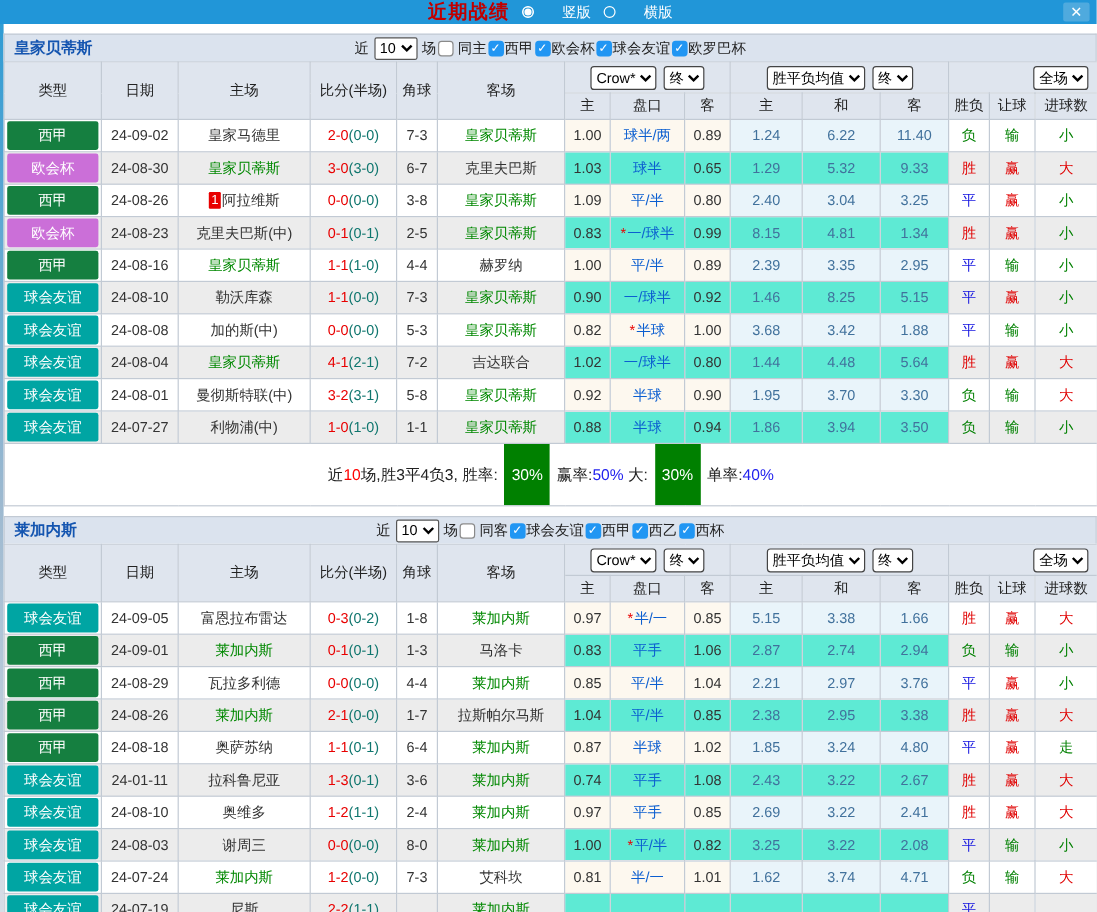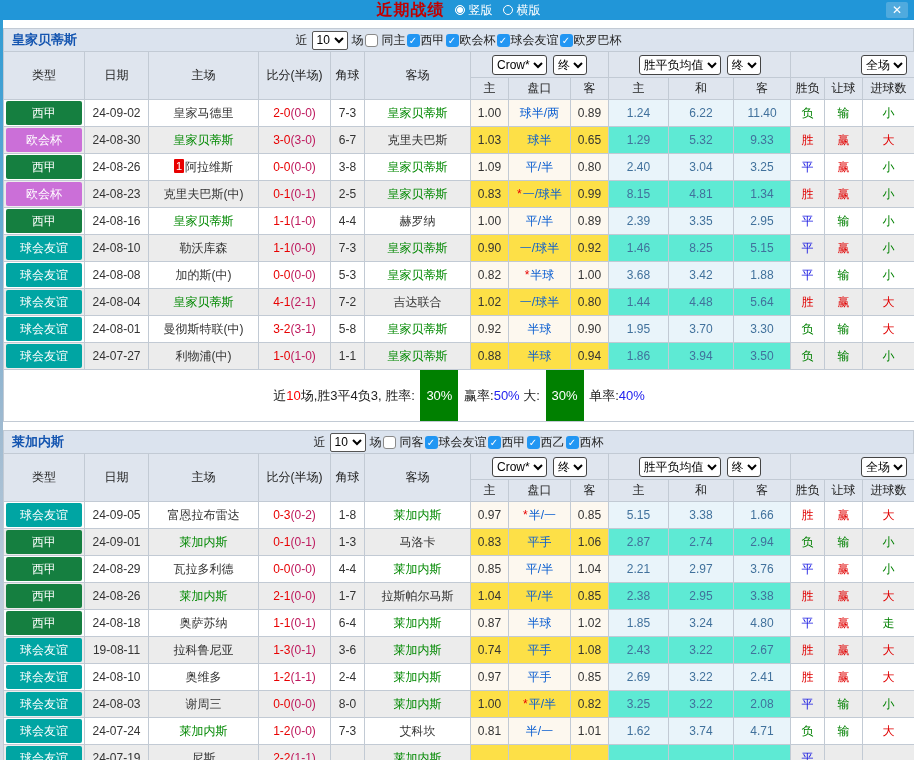--- a/index.html
+++ b/index.html
@@ -6,21 +6,21 @@
   body{width:914px;height:760px;overflow:hidden;background:#fff;
        font-family:"Liberation Sans","DejaVu Sans",sans-serif;position:relative;}
   .left-strip{position:absolute;left:0;top:0;width:3px;height:760px;
 
        background:linear-gradient(#2a9ad4,#9db9d0 55%,#d7dde6);z-index:0;}
   .app{position:relative;margin-left:3px;width:911px;}
 
   
   .titlebar{height:20px;background:#2196d8;display:flex;align-items:center;justify-content:center;position:relative;margin-left:-3px;padding-left:3px;}
   .titlebar .title{color:#c00000;font-weight:bold;font-size:16px;letter-spacing:1px;}
-  .radio-group{display:flex;align-items:center;color:#fff;font-size:12px;margin-left:2px;}
+  .radio-group{display:flex;align-items:center;color:#fff;font-size:12px;margin-left:2px;gap:20px;}
   .rdot{display:inline-block;width:10px;height:10px;border:1px solid #fff;border-radius:50%;margin:0 4px 0 8px;box-sizing:border-box;}
   .rdot.checked{background:#fff;box-shadow:inset 0 0 0 1px #2196d8;}
   .close-btn{position:absolute;right:6px;top:2px;width:22px;height:16px;background:#4faade;color:#fff;
        font-size:12px;font-weight:bold;text-align:center;line-height:16px;border-radius:2px;cursor:pointer;}
 
   
   .section{margin-top:8px;}
   .teambar{height:22px;background:#dbe3ee;border:1px solid #c2cad4;border-bottom:none;position:relative;
        display:flex;align-items:center;}
   .teambar .team{color:#1455b0;font-weight:bold;font-size:13px;margin-left:8px;}
@@ -35,27 +35,27 @@
   
   table{border-collapse:collapse;table-layout:fixed;width:911px;font-size:12px;}
   th,td{border:1px solid #c2cad4;text-align:center;padding:0;overflow:hidden;white-space:nowrap;}
   thead th{background:#dfe5ee;font-weight:normal;color:#222;}
   thead tr.rowA th{height:25px;}
   thead tr.rowB th{height:21px;}
   thead select{font-size:12px;height:20px;border:1px solid #444;background:#fff;border-radius:3px;margin:0 3px;}
   tbody td{height:26px;color:#333;}
   tbody tr.alt td{background:#ececec;}
   tbody td.cream{background:#fdf8ef;}
-  tbody tr.alt td.cream{background:#fde047;}
+  tbody tr.alt td.cream{background:#5eead4;}
   tbody td.blu{background:#e9f4fa;color:#41719c;}
   tbody tr.alt td.blu{background:#5eead4;}
   .type-badge{display:block;margin:1px 2px;height:24px;line-height:24px;color:#fff;border-radius:2px;font-size:12px;}
   .team-self{color:#008800;}
   .sc-main{color:#e80000;}
-  .sc-half{color:#be185d;}
+  .sc-half{color:#0f766e;}
   .hc{color:#0b5ed0;}
   .star{color:#e80000;margin-right:1px;}
   .pos-badge{display:inline-block;background:#e80000;color:#fff;font-size:11px;line-height:14px;
        padding:0 2px;margin-right:1px;border-radius:1px;vertical-align:1px;}
   .res-red{color:#e00000;}
   .res-blue{color:#1414e0;}
   .res-green{color:#008000;}
   tr.summary td{height:27px;background:#fff;font-size:13px;color:#222;}
   .sum-red{color:#ff0000;}
   .sum-blue{color:#2222ee;}
@@ -505,21 +505,21 @@
               <td class="blu">3.24</td>
               <td class="blu">4.80</td>
               <td><span class="res-blue">平</span></td>
               <td><span class="res-red">赢</span></td>
               <td><span class="res-green">走</span></td>
             </tr>
             <tr class="alt">
               <td>
                 <span class="type-badge" style="background: rgb(0, 165, 163);">球会友谊</span>
               </td>
-              <td>19-08-11</td>
+              <td>24-01-11</td>
               <td><span>拉科鲁尼亚</span></td>
               <td><span class="sc-main">1-3</span><span class="sc-half">(0-1)</span></td>
               <td>3-6</td>
               <td><span class="team-self">莱加内斯</span></td>
               <td class="cream">0.74</td>
               <td class="cream"><span class="hc">平手</span></td>
               <td class="cream">1.08</td>
               <td class="blu">2.43</td>
               <td class="blu">3.22</td>
               <td class="blu">2.67</td>

